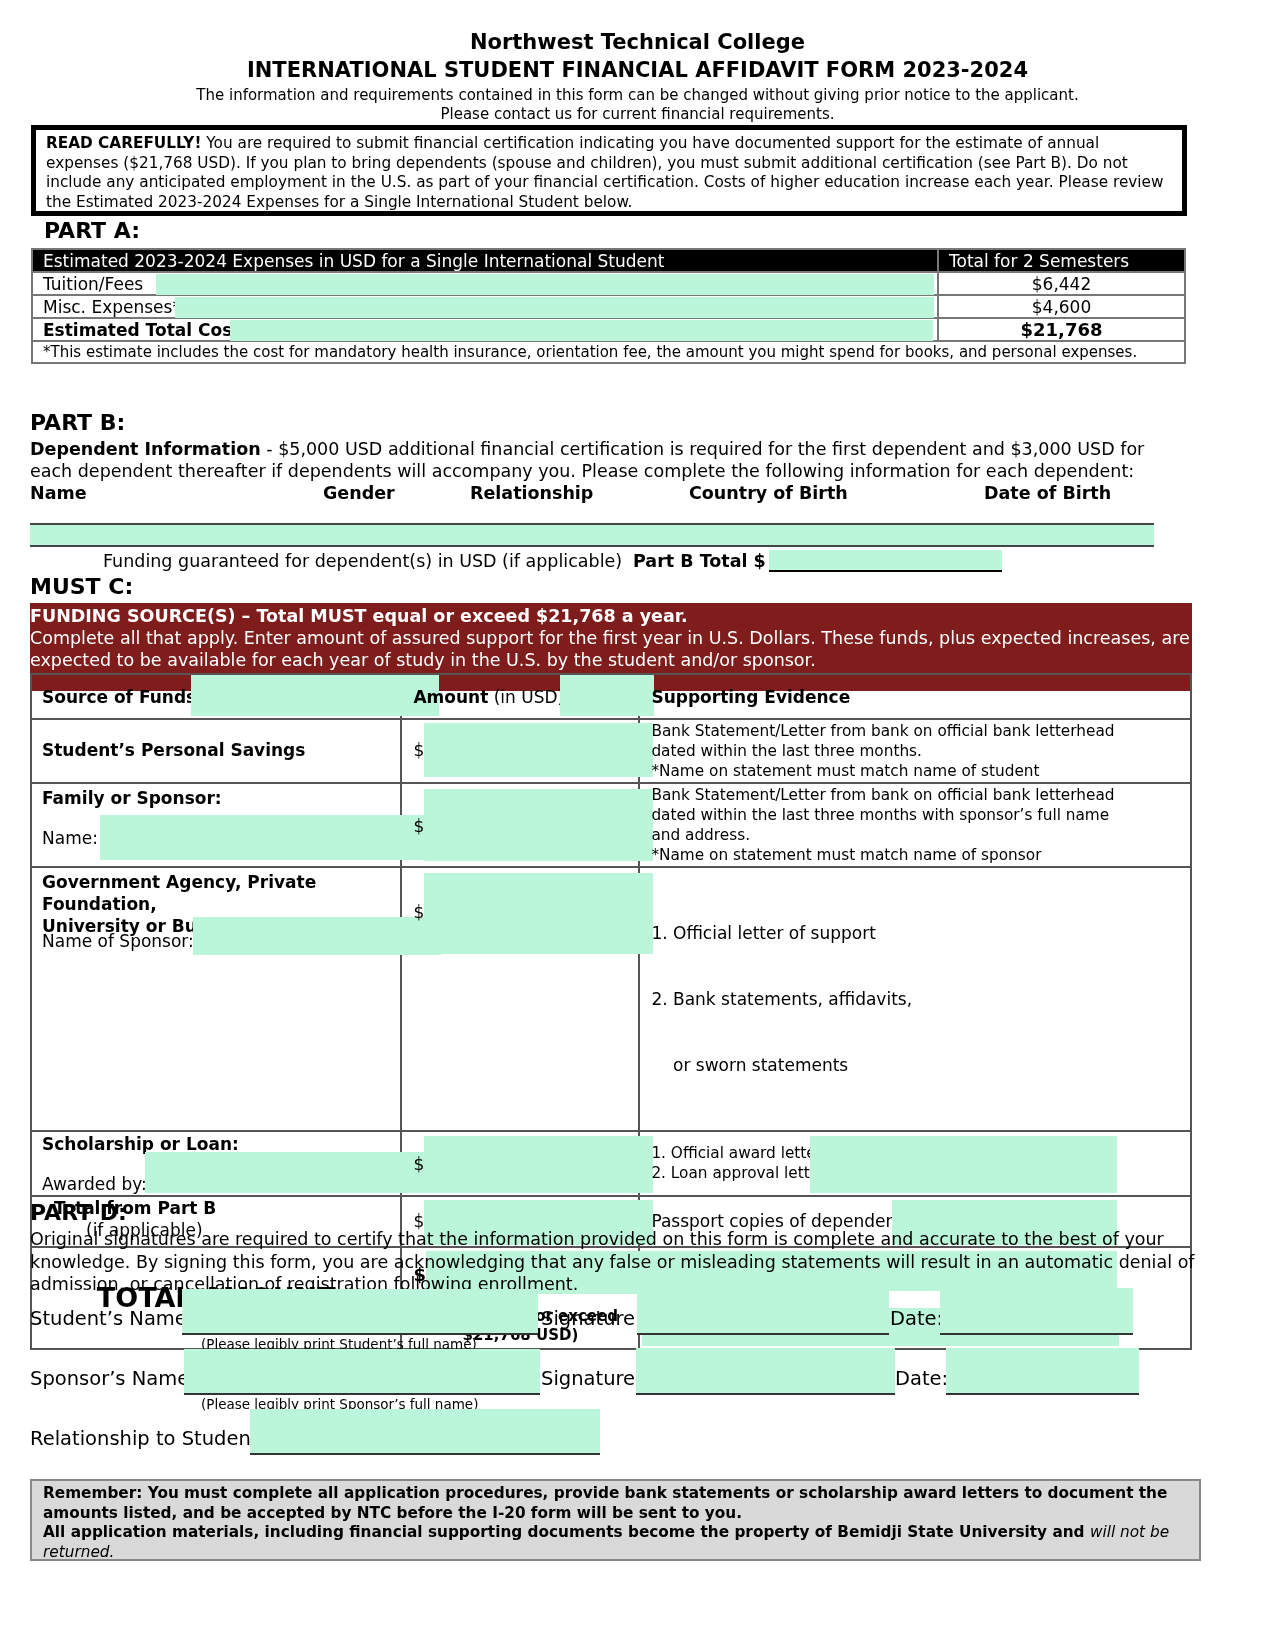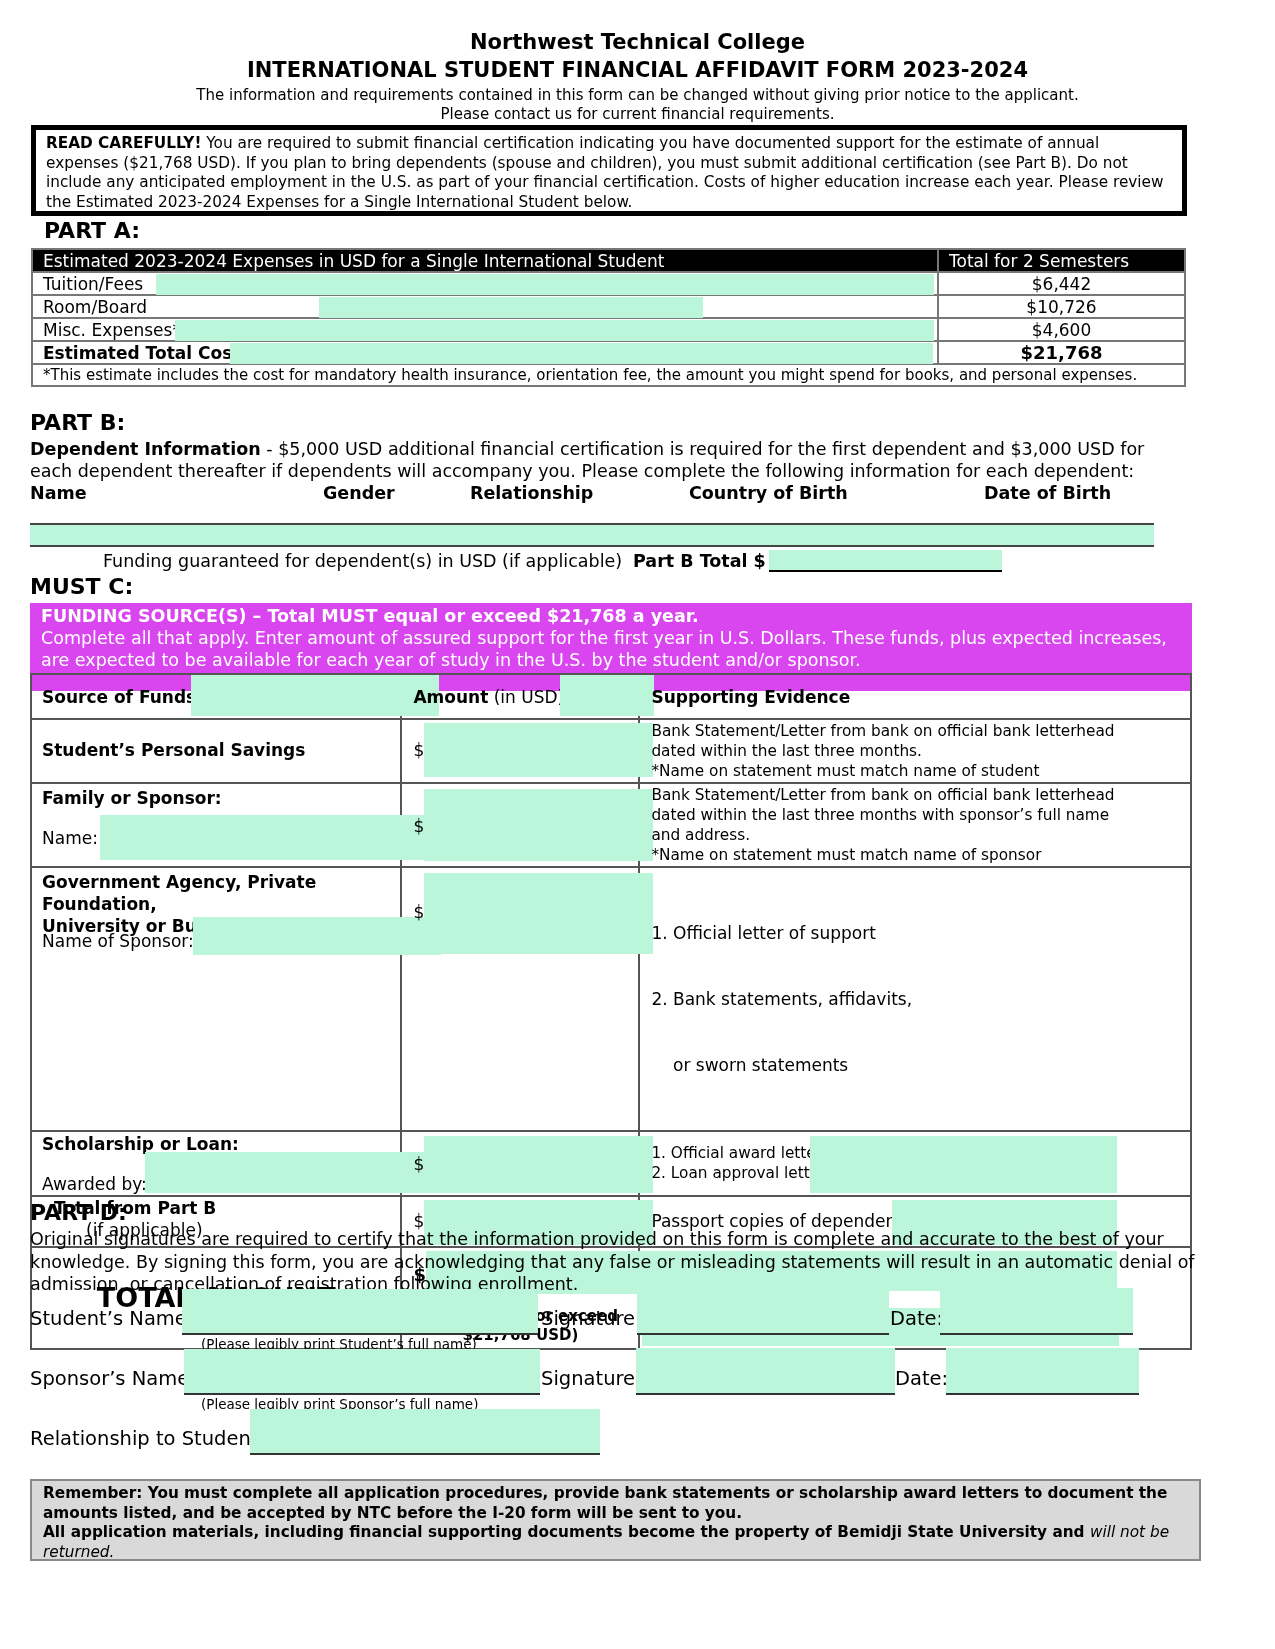--- a/index.html
+++ b/index.html
@@ -32,21 +32,21 @@
   #depInfo { left: 30px; top: 438px; width: 1140px; font-size: 17.5px; line-height: 22px; }
   .colhd { position: absolute; top: 483px; font-size: 17.5px; font-weight: bold; }
   #depLineTop { left: 30px; top: 523px; width: 1124px; height: 2px; background: #444; }
   #depField { left: 30px; top: 525px; width: 1124px; height: 20px; }
   #depLineBot { left: 30px; top: 545px; width: 1124px; height: 2px; background: #444; }
   #fundGuar { left: 103px; top: 551px; font-size: 17.5px; }
   #partBTot { left: 633px; top: 551px; font-size: 17.5px; font-weight: bold; }
   #partBField { left: 769px; top: 550px; width: 233px; height: 22px; border-bottom: 2px solid #000; }
 
   
-  #fundHdr { left: 30px; top: 603px; width: 1162px; height: 88px; background: #d946ef; color: #fff; padding: 2px 11px; font-size: 17.5px; line-height: 22px; }
+  #fundHdr { left: 30px; top: 603px; width: 1162px; height: 88px; background: #7f1d1d; color: #fff; padding: 2px 0; font-size: 17.5px; line-height: 22px; }
   #tblC { position: absolute; left: 30px; top: 673px; width: 1162px; border-collapse: collapse; font-size: 17px; }
   #tblC td { border: 2px solid #555; vertical-align: top; position: relative; padding: 0; }
   .c1 { width: 411px; }
   .c2 { width: 264px; }
   .c3 { width: 581px; }
   .cell { position: relative; width: 100%; height: 100%; }
   .ev { font-size: 15.3px; line-height: 20px; }
   .dollar { position: absolute; left: 11px; font-size: 17px; }
 
   
@@ -75,25 +75,20 @@
 <table class="abs" id="tblA">
   <tbody>
       <tr class="hd">
     <td>Estimated 2023-2024 Expenses in USD for a Single International Student</td>
     <td class="amt" style="text-align:left;">Total for 2 Semesters</td>
   </tr>
   <tr>
     <td class="lab"><span>Tuition/Fees</span>
       <input class="fld" style="left: 123px; top: 1px; width: 778px; height: 21px;"></td>
     <td class="amt">$6,442</td>
-  </tr>
-  <tr>
-    <td class="lab"><span>Room/Board</span>
-      <input class="fld" style="left: 286px; top: 1px; width: 384px; height: 21px;"></td>
-    <td class="amt">$10,726</td>
   </tr>
   <tr>
     <td class="lab"><span>Misc. Expenses*</span>
       <input class="fld" style="left: 142px; top: 1px; width: 759px; height: 21px;"></td>
     <td class="amt">$4,600</td>
   </tr>
   <tr>
     <td class="lab b"><span>Estimated Total Cost</span>
       <input class="fld" style="left: 197px; top: 1px; width: 703px; height: 21px;"></td>
     <td class="amt b" style="font-size:18px;">$21,768</td>

